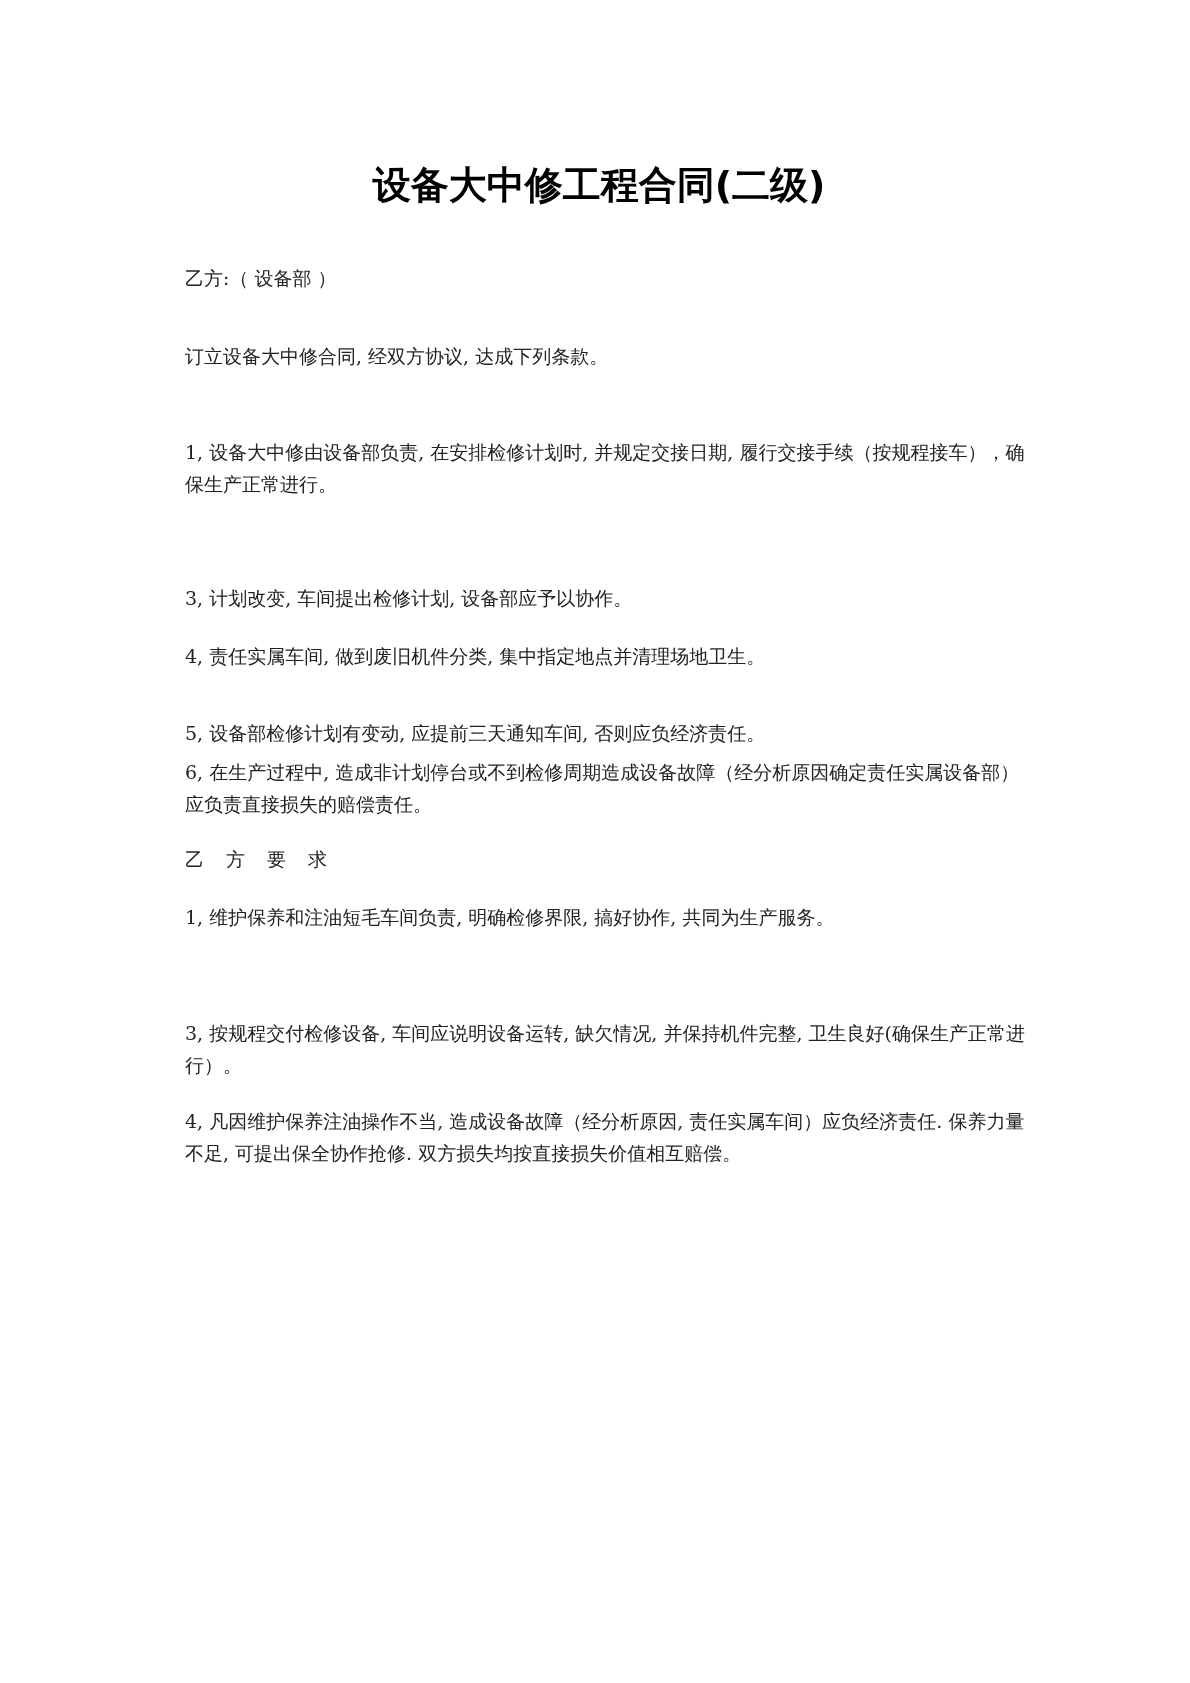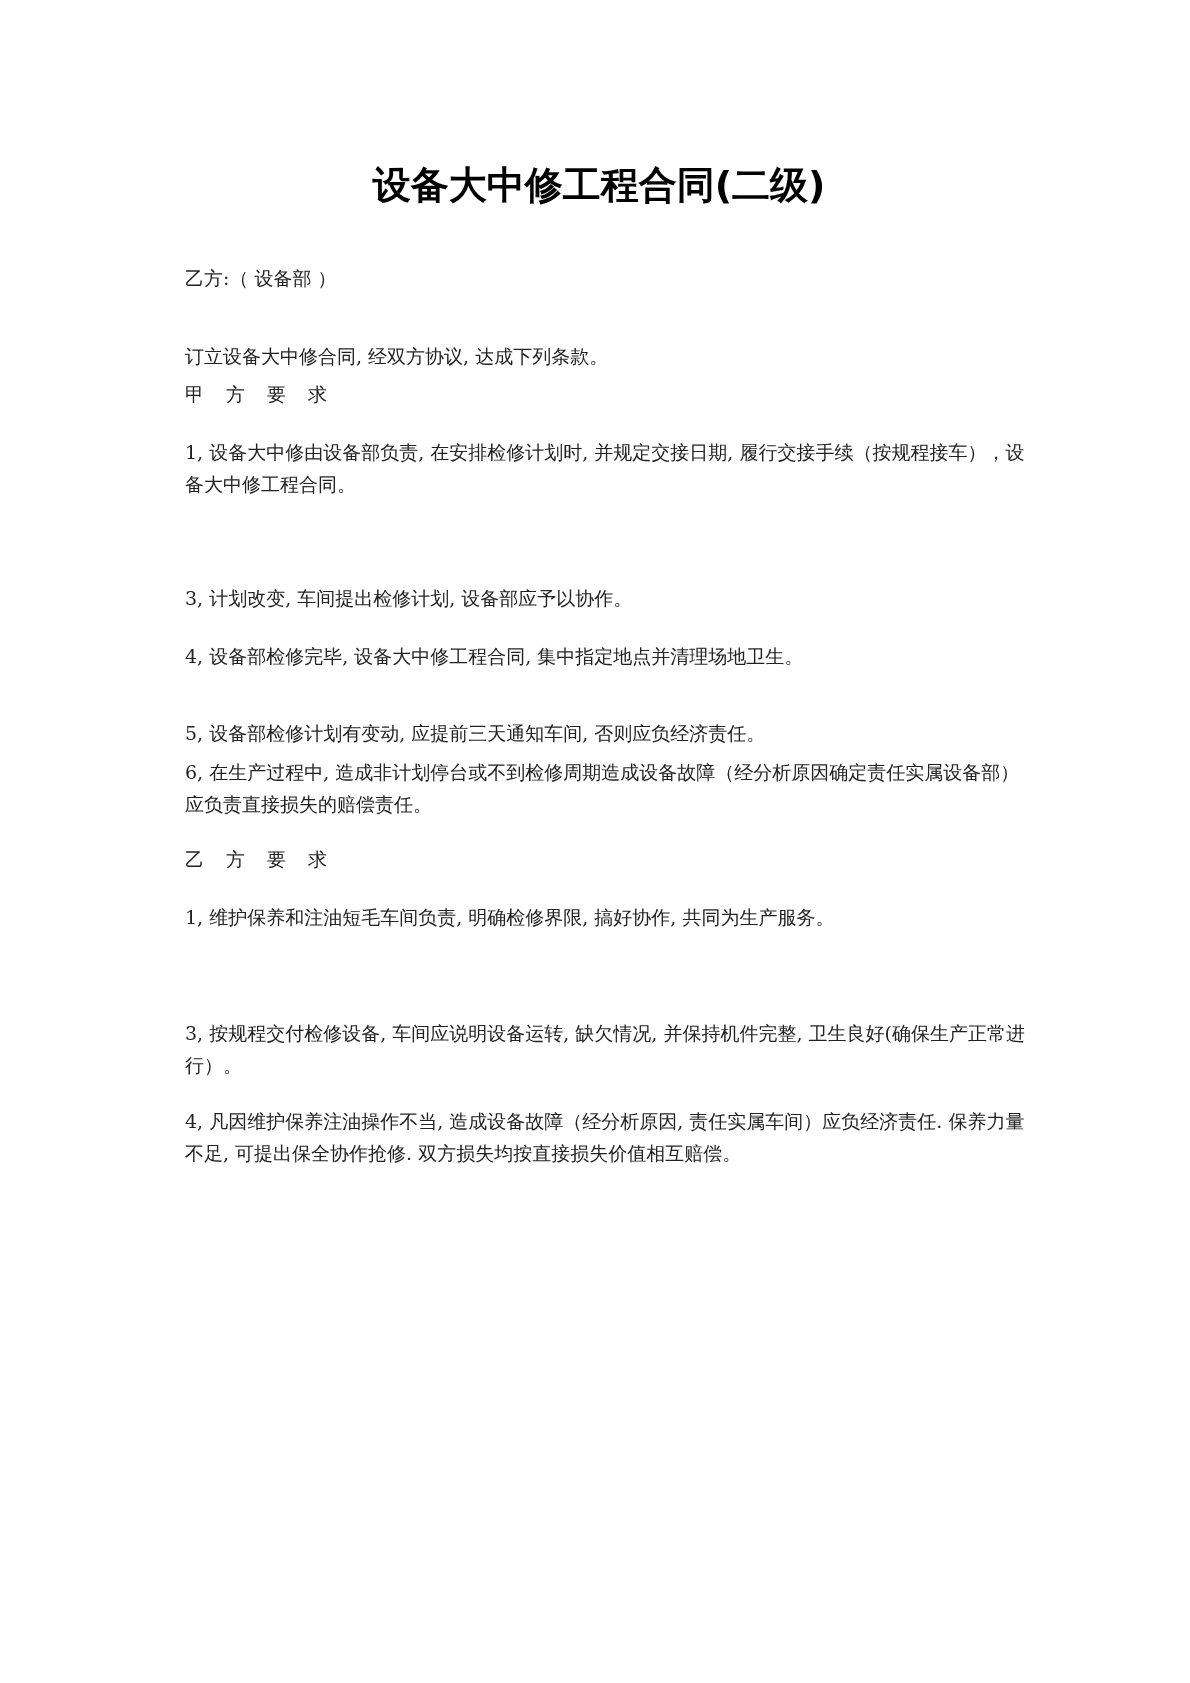--- a/index.html
+++ b/index.html
@@ -18,24 +18,23 @@
 </style>
 </head>
 <body>
 
 <div class="page">
   <div class="title">设备大中修工程合同(二级)</div>
 
   <div class="body-text" style="top:262px;">乙方:（ 设备部 ）</div>
   <div class="body-text" style="top:320px;margin-top:20px;">订立设备大中修合同, 经双方协议, 达成下列条款。</div>
 
-  <div class="body-text heading-spaced" style="top:378px;">甲 方 要 求</div>
-  <div class="body-text" style="top:436px;">1, 设备大中修由设备部负责, 在安排检修计划时, 并规定交接日期, 履行交接手续（按规程接车），设备大中修工程合同。</div>
+  <div class="body-text" style="top:436px;">1, 设备大中修由设备部负责, 在安排检修计划时, 并规定交接日期, 履行交接手续（按规程接车），确保生产正常进行。</div>
   <div class="body-text" style="top:582px;">3, 计划改变, 车间提出检修计划, 设备部应予以协作。</div>
-  <div class="body-text" style="top:640px;">4, 设备部检修完毕, 设备大中修工程合同, 集中指定地点并清理场地卫生。</div>
+  <div class="body-text" style="top:640px;">4, 责任实属车间, 做到废旧机件分类, 集中指定地点并清理场地卫生。</div>
   <div class="body-text" style="top:698px;margin-top:19px;">5, 设备部检修计划有变动, 应提前三天通知车间, 否则应负经济责任。</div>
   <div class="body-text" style="top:756px;">6, 在生产过程中, 造成非计划停台或不到检修周期造成设备故障（经分析原因确定责任实属设备部）应负责直接损失的赔偿责任。</div>
 
   <div class="body-text heading-spaced" style="top:843px;">乙 方 要 求</div>
   <div class="body-text" style="top:901px;">1, 维护保养和注油短毛车间负责, 明确检修界限, 搞好协作, 共同为生产服务。</div>
   <div class="body-text" style="top:1017px;">3, 按规程交付检修设备, 车间应说明设备运转, 缺欠情况, 并保持机件完整, 卫生良好(确保生产正常进行）。</div>
   <div class="body-text" style="top:1105px;">4, 凡因维护保养注油操作不当, 造成设备故障（经分析原因, 责任实属车间）应负经济责任. 保养力量不足, 可提出保全协作抢修. 双方损失均按直接损失价值相互赔偿。</div>
 </div>
 
 </body></html>

